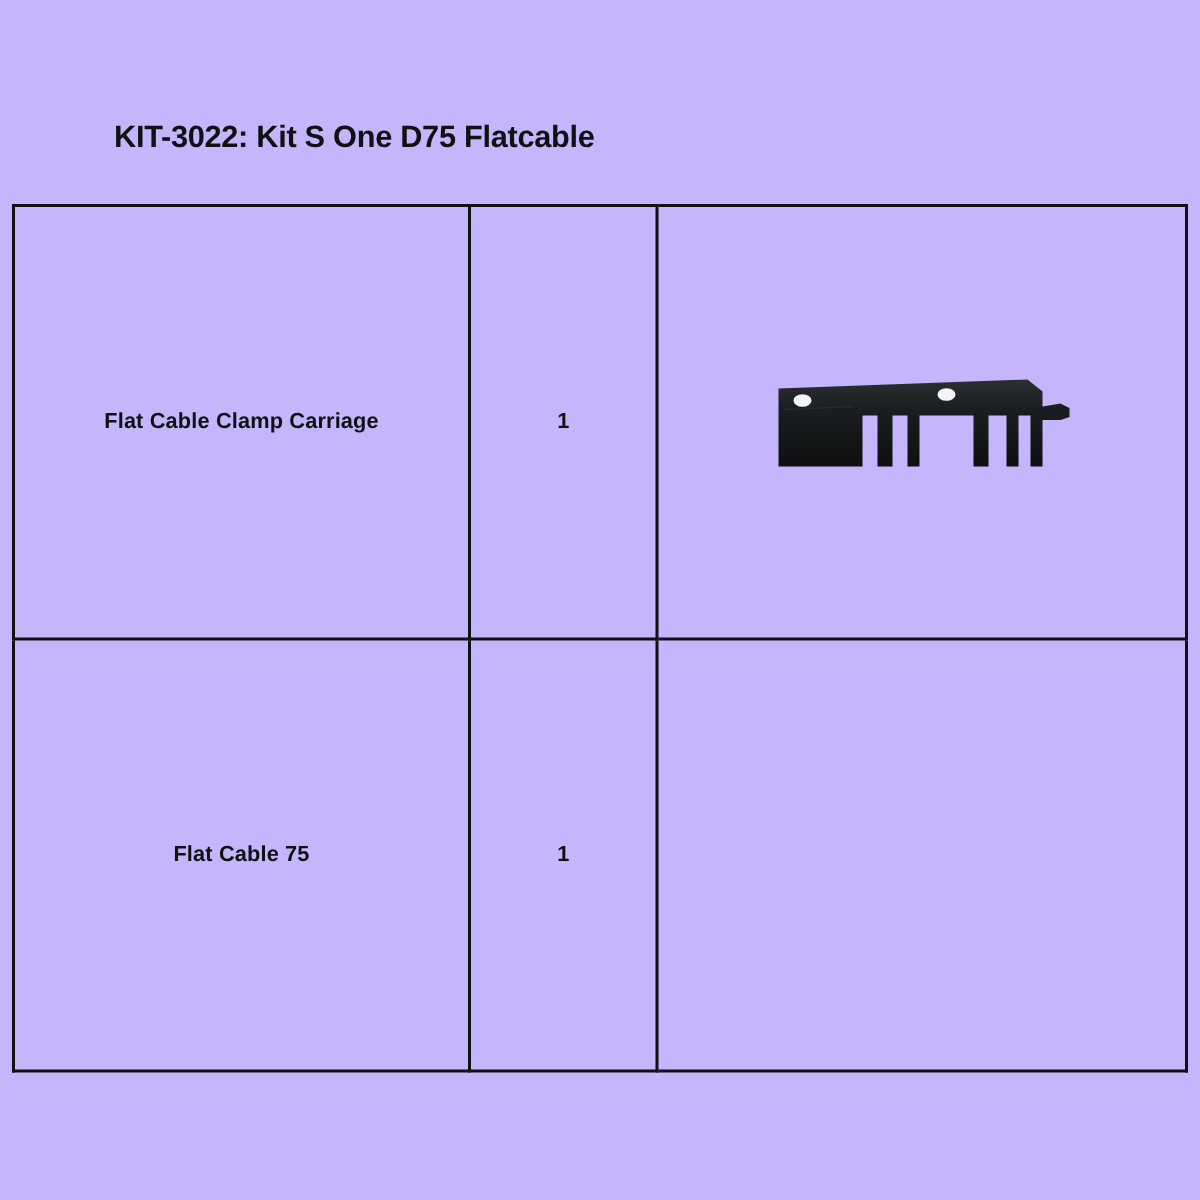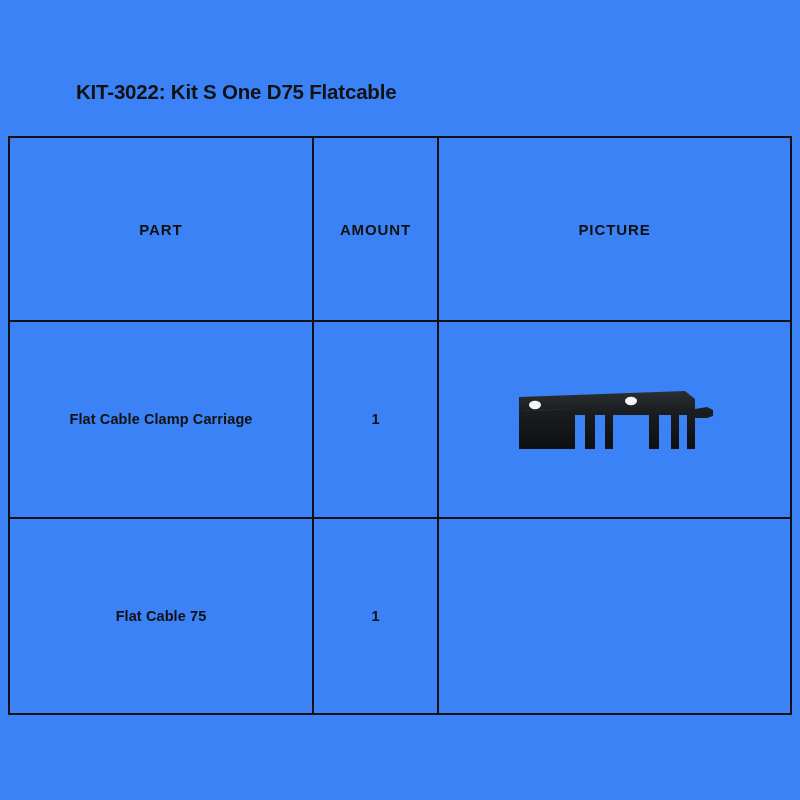--- a/index.html
+++ b/index.html
@@ -11,21 +11,21 @@
     width: 800px;
     height: 800px;
     font-family: "Liberation Sans", sans-serif;
     color: #1a1a1a;
     overflow: hidden;
     position: relative;
   }
   .page {
     position: absolute;
     inset: 0;
-    background: #3b82f6;
+    background: #c4b5fd;
   }
   .kit-title {
     position: absolute;
     left: 76px;
     top: 80px;
     font-size: 20.5px;
     font-weight: bold;
     letter-spacing: -0.2px;
     color: #111111;
     white-space: nowrap;
@@ -243,25 +243,20 @@
 
   <div class="kit-title">KIT-3022: Kit S One D75 Flatcable</div>
 
   <table class="parts-table">
     <colgroup>
       <col class="col-part">
       <col class="col-amount">
       <col class="col-pic">
     </colgroup>
     <tbody>
-      <tr class="head-row">
-        <td class="head-cell">PART</td>
-        <td class="head-cell">AMOUNT</td>
-        <td class="head-cell">PICTURE</td>
-      </tr>
 
 
 
       <tr class="body-row-clamp">
         <td class="part-label">Flat Cable Clamp Carriage</td>
         <td class="amount-value">1</td>
         <td class="pic-cell">
           <div class="pic-wrap">
             <div class="clamp">
               <svg width="212" height="68" viewBox="0 0 212 68" xmlns="http://www.w3.org/2000/svg">

